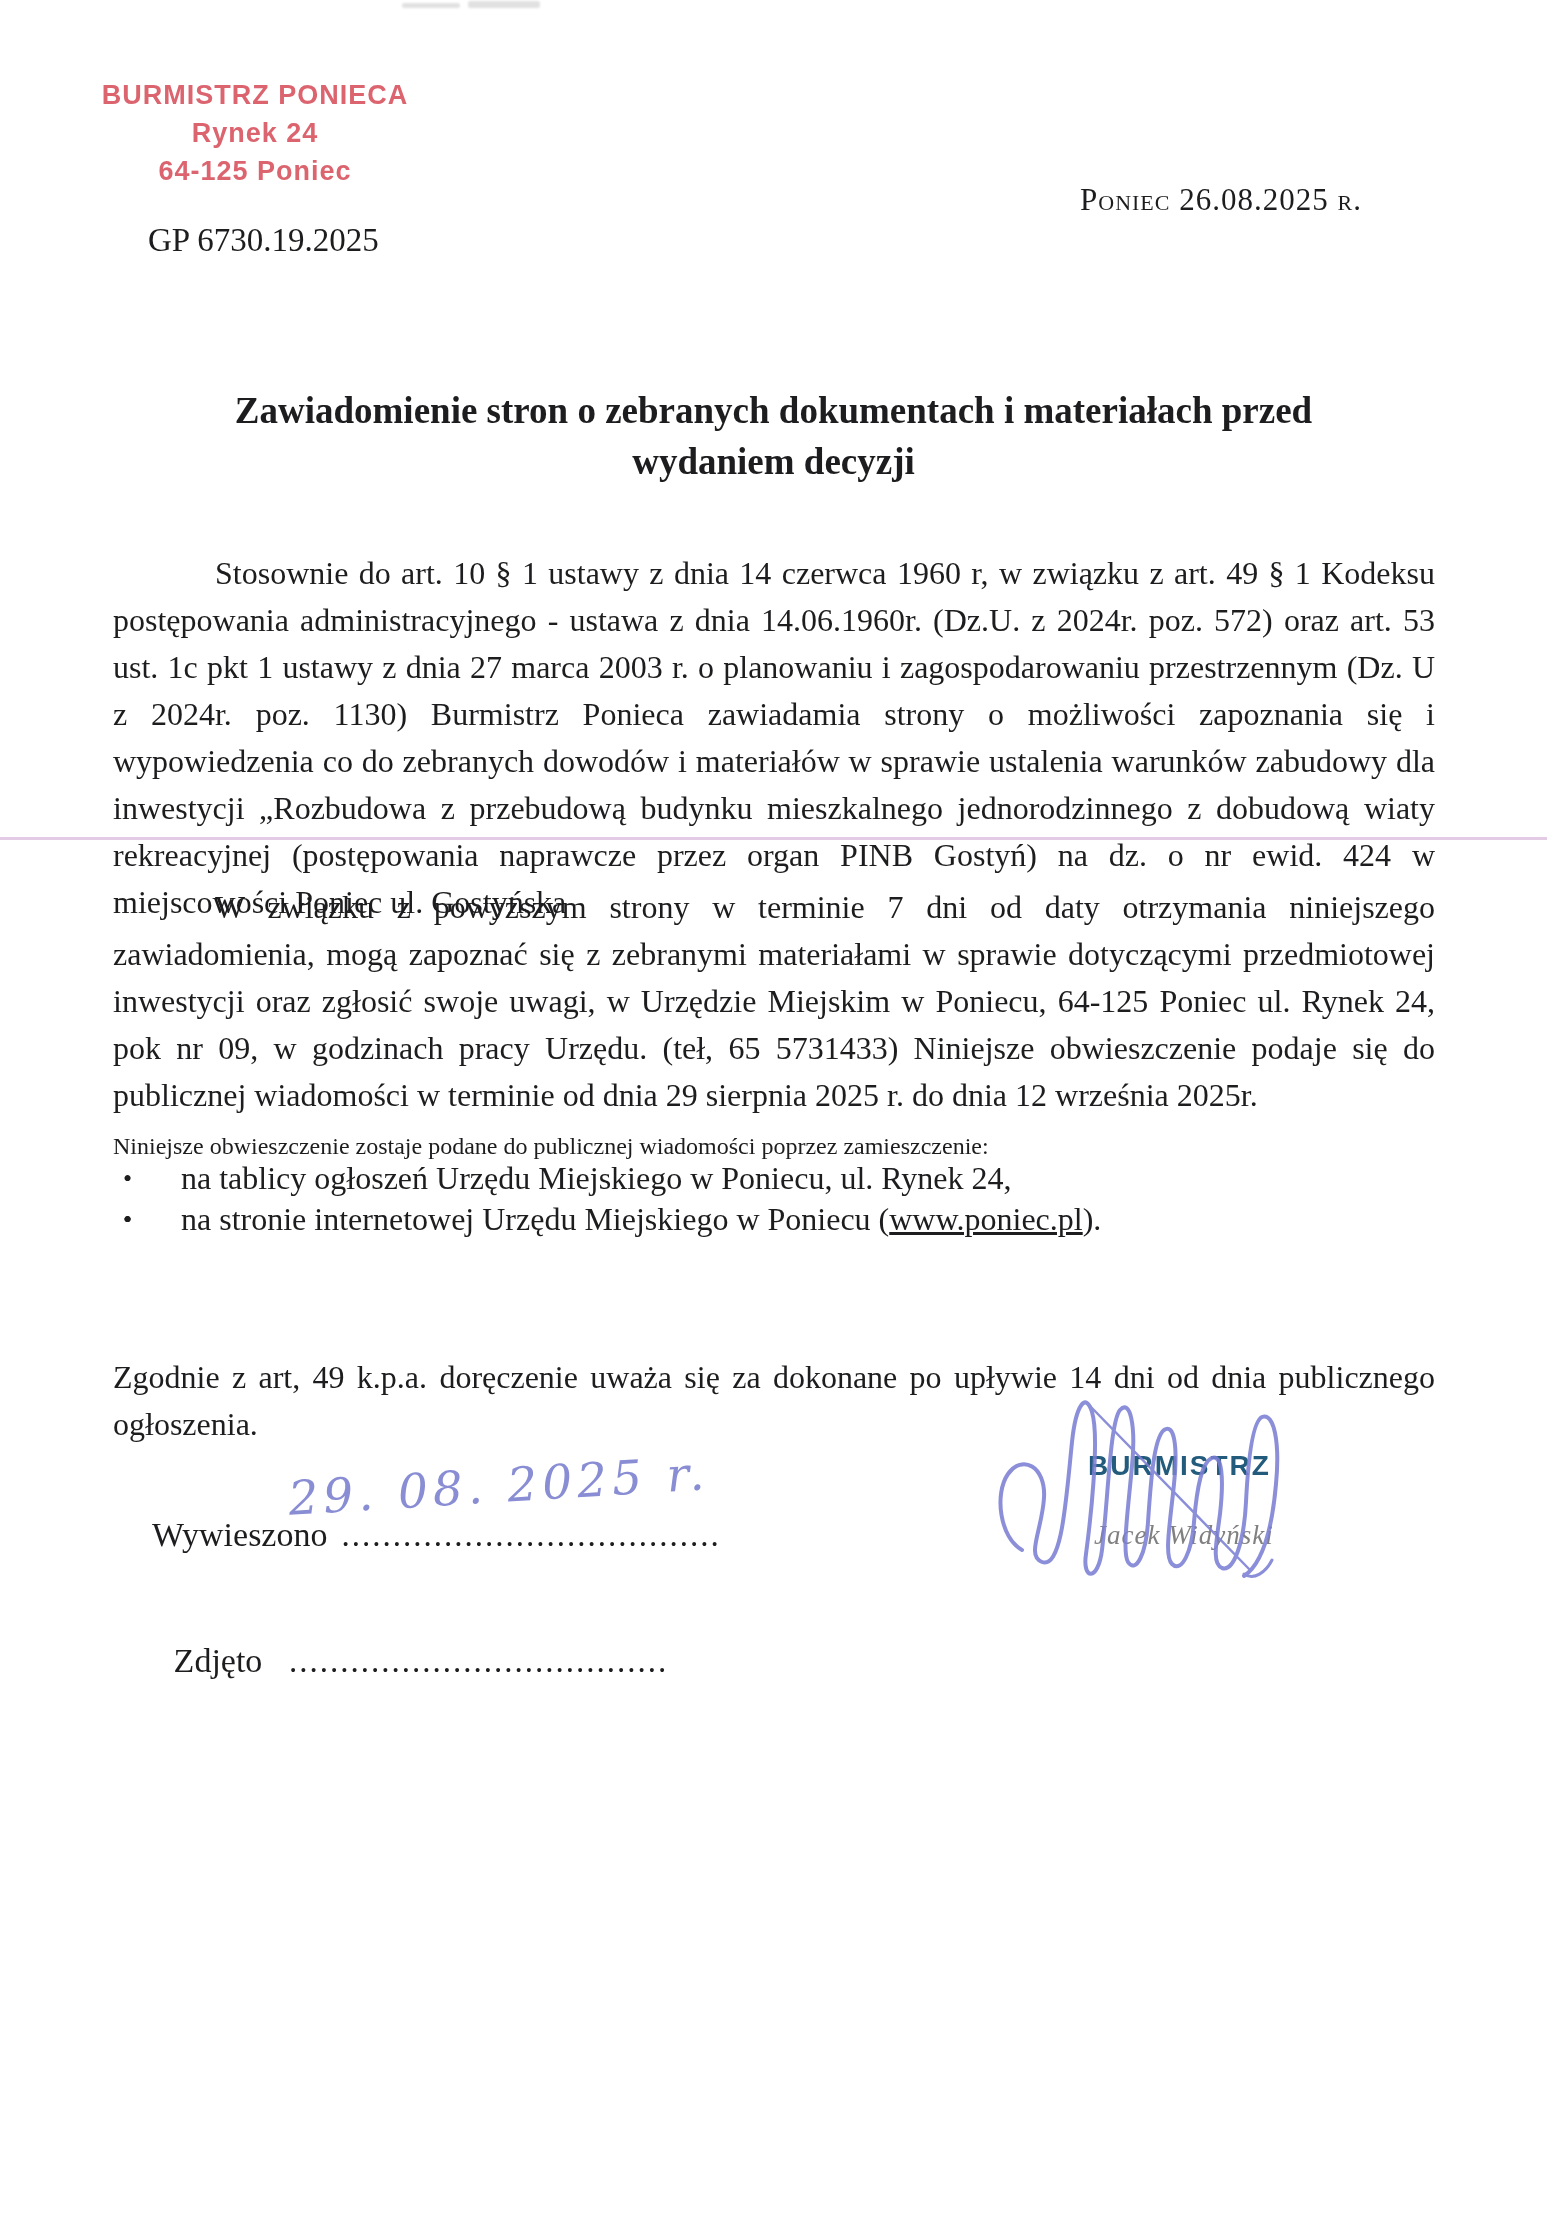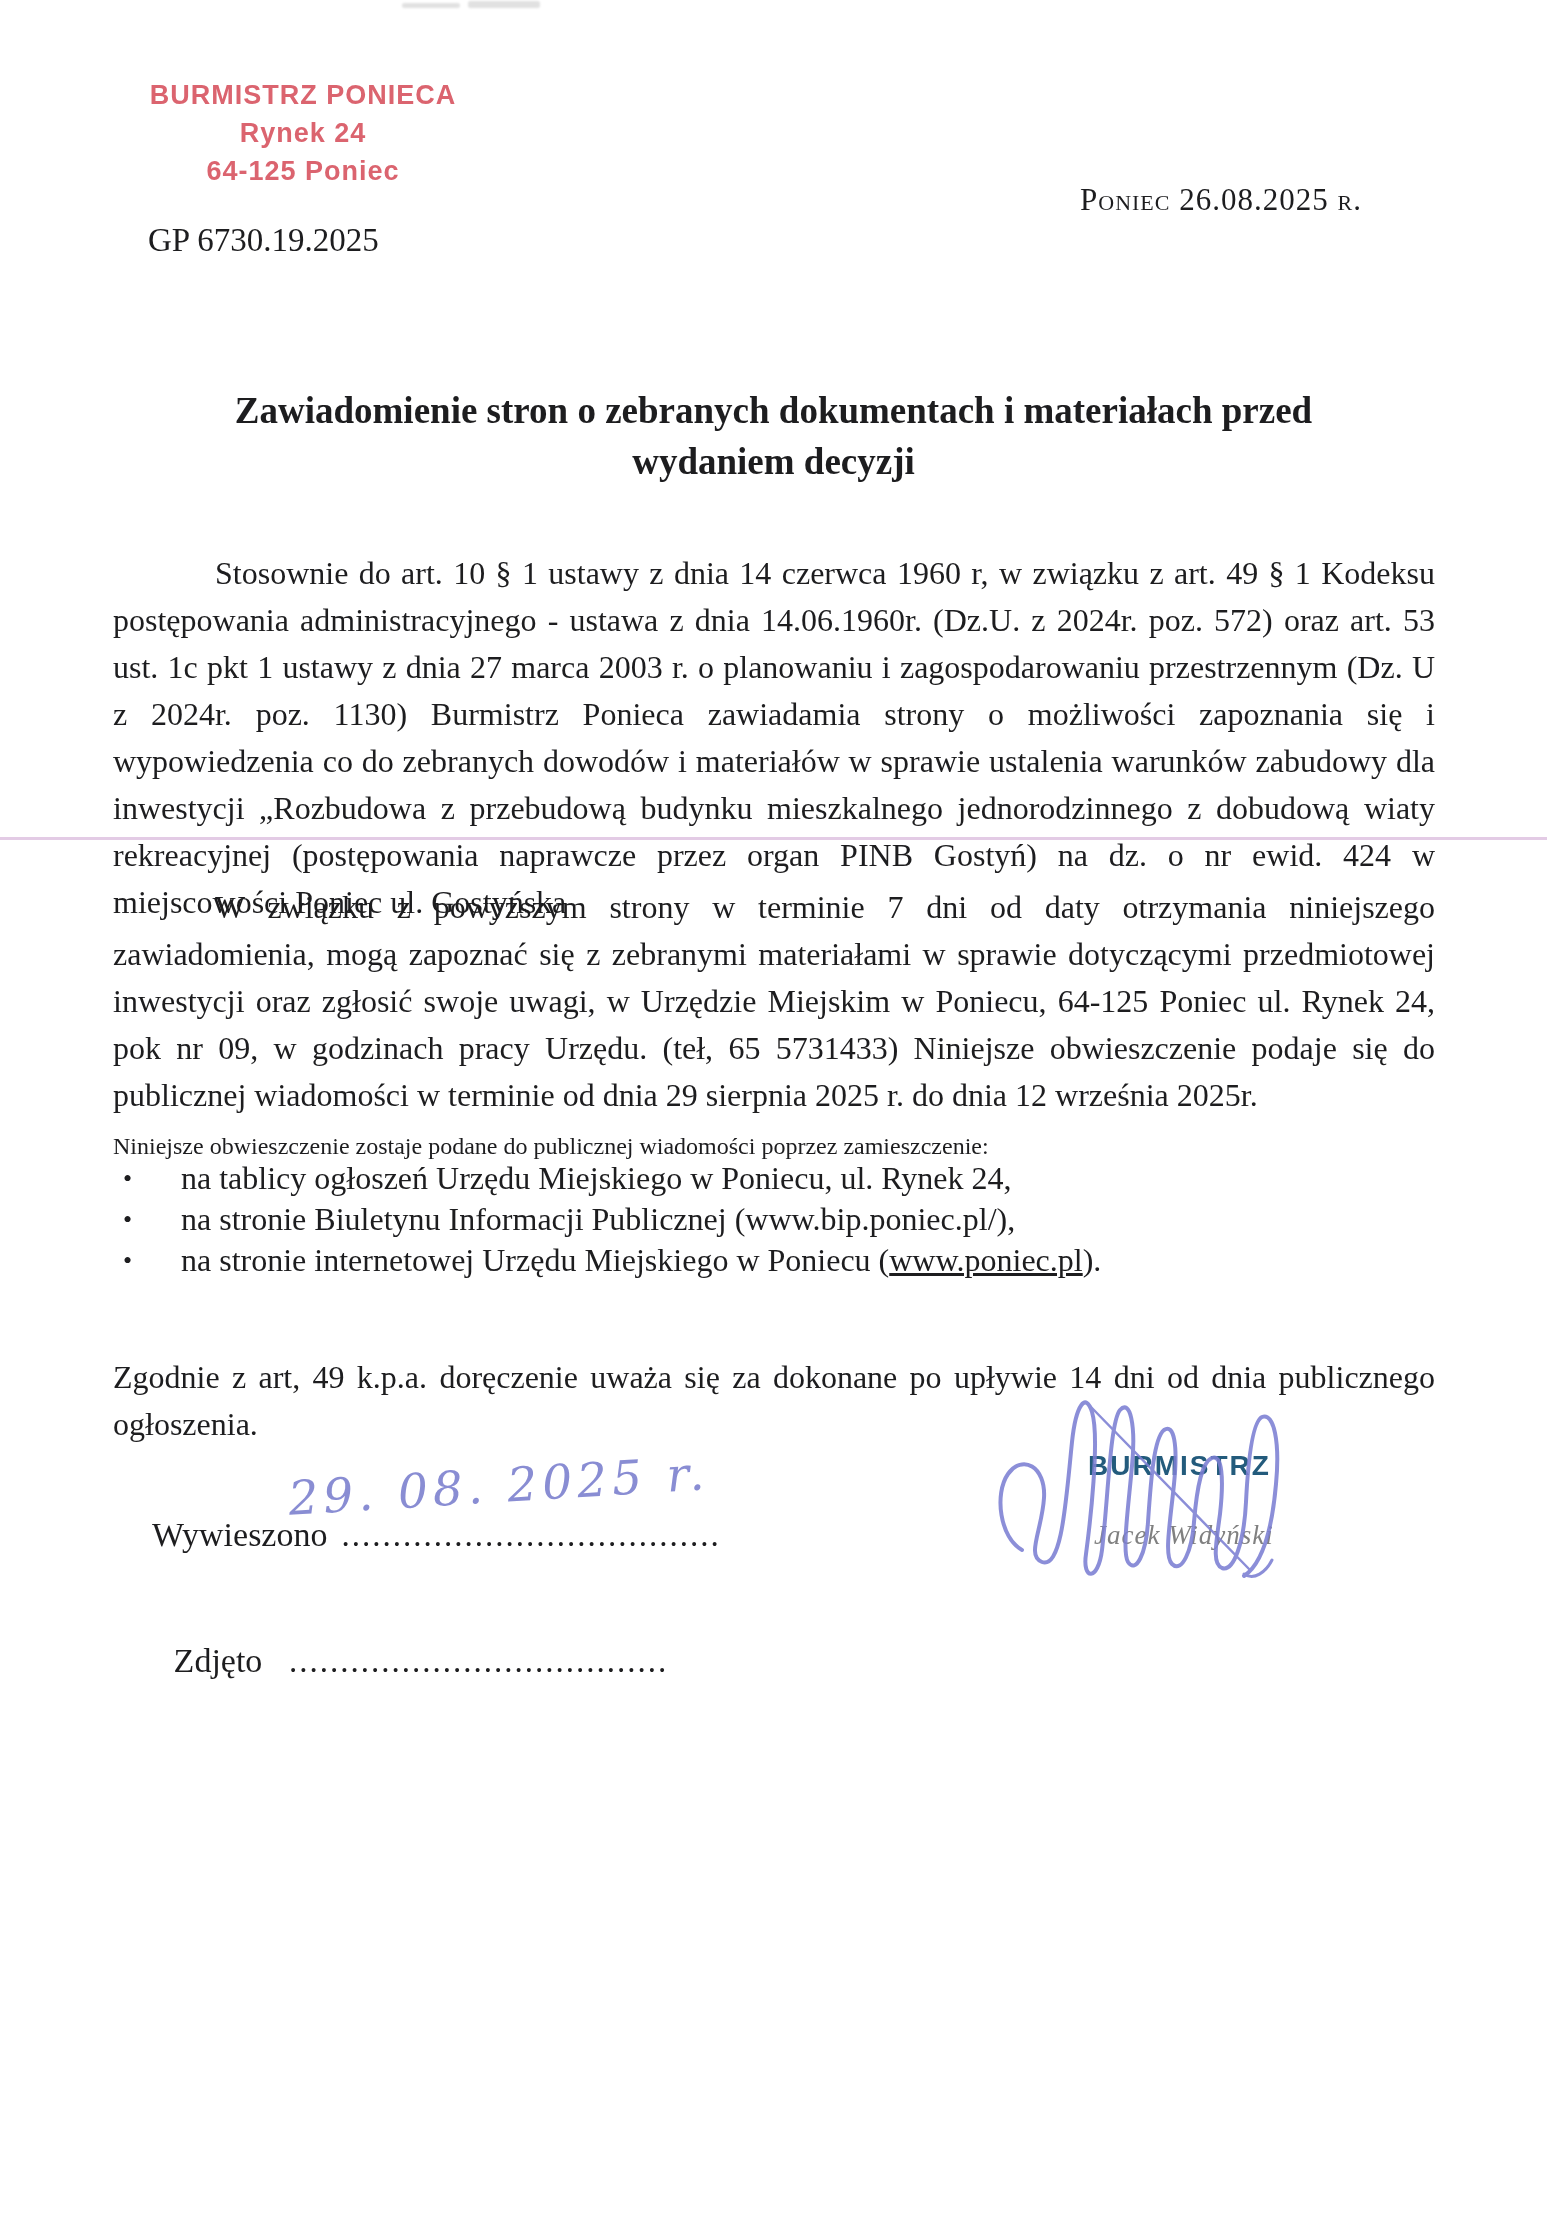--- a/index.html
+++ b/index.html
@@ -16,21 +16,21 @@
   .smudge{position:absolute;background:#c9c9c9;opacity:.55;border-radius:2px;filter:blur(1px);}
   .smudge.s1{left:402px;top:3px;width:58px;height:5px;}
   .smudge.s2{left:468px;top:1px;width:72px;height:7px;}
   .scan-line{position:absolute;left:0;top:837px;width:1547px;height:3px;background:#d9badc;opacity:.75;}
   
   .stamp{
     position:absolute;left:100px;top:76px;width:310px;
     text-align:center;
     font-family:"Liberation Sans", sans-serif;
     font-size:27px;line-height:38px;font-weight:bold;
-    color:#d85763;letter-spacing:1px;opacity:.92;margin-left:48px;
+    color:#d85763;letter-spacing:1px;opacity:.92;
   }
   .place-date{
     position:absolute;left:1080px;top:182px;
     font-size:31px;font-variant:small-caps;letter-spacing:1px;
   }
   .case-number{position:absolute;left:148px;top:222px;font-size:33px;}
   .doc-title{
     position:absolute;left:0;top:385px;width:100%;
     text-align:center;font-weight:bold;font-size:37px;line-height:51px;
   }
@@ -100,21 +100,20 @@
 
   <div class="notice-intro">Niniejsze obwieszczenie zostaje podane do publicznej wiadomości poprzez zamieszczenie:</div>
 
   <ul class="bullets">
     <li>
       <span class="bullet-marker">•</span>
       <span>na tablicy ogłoszeń Urzędu Miejskiego w Poniecu, ul. Rynek 24,</span>
     </li>
     <li>
       <span class="bullet-marker">•</span>
-      <span>na stronie Biuletynu Informacji Publicznej (www.bip.poniec.pl/),</span>
     </li>
     <li>
       <span class="bullet-marker">•</span>
       <span>na stronie internetowej Urzędu Miejskiego w Poniecu (</span><span class="link-underline">www.poniec.pl</span><span>).</span>
     </li>
   </ul>
 
   <p class="body-par p3">Zgodnie z art, 49 k.p.a. doręczenie uważa się za dokonane po upływie 14 dni od dnia publicznego ogłoszenia.</p>
 
   <div class="sig-role">BURMISTRZ</div>

